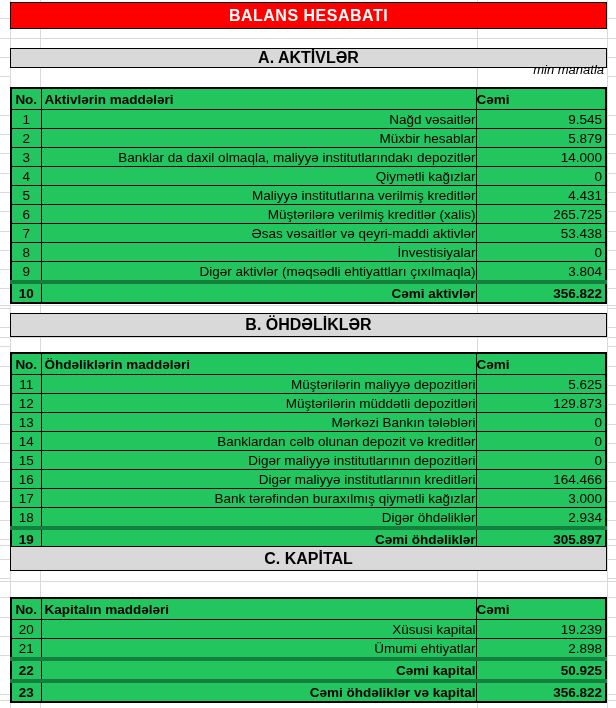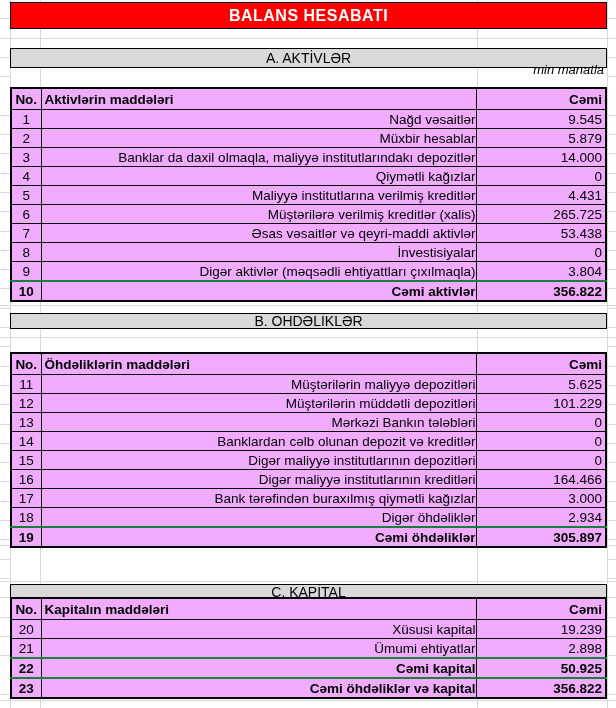--- a/index.html
+++ b/index.html
@@ -22,52 +22,52 @@
   .banner{
     position:absolute;left:10px;width:597px;box-sizing:border-box;
     border:1px solid #000;text-align:center;z-index:2;
     display:flex;align-items:center;justify-content:center;
   }
   .banner-title{
     top:2px;height:27px;background:#ff0000;color:#ffffff;
     font-weight:bold;font-size:16px;letter-spacing:.5px;
   }
   .banner-section{
-    background:#d9d9d9;color:#000;font-weight:normal;font-size:14px;
+    background:#d9d9d9;color:#000;font-weight:bold;font-size:16px;
   }
   .banner-a{top:48px;height:20px;}
-  .banner-b{top:313px;height:16px;}
-  .banner-c{top:584px;height:16px;}
+  .banner-b{top:313px;height:24px;}
+  .banner-c{top:546px;height:25px;}
   
   .note{
     position:absolute;top:61px;left:10px;width:594px;height:18px;line-height:18px;
     text-align:right;font-style:italic;font-size:13px;z-index:2;
   }
   
   table.sheet{
     position:absolute;left:10px;width:597px;z-index:2;
     border-collapse:collapse;table-layout:fixed;
-    border:2px solid #000;background:#f0abfc;
+    border:2px solid #000;background:#22c55e;
     font-size:13.5px;
   }
   .t-a{top:87px;height:213px;}
   .t-b{top:352px;height:188px;}
   .t-c{top:597px;height:94px;}
   table.sheet th,table.sheet td{
     border:1px solid #000;padding:0;vertical-align:middle;
     overflow:hidden;white-space:nowrap;
   }
   table.sheet th{font-weight:bold;height:20px;}
   table.sheet td{height:18px;}
   .c-no{text-align:center;}
   .c-item{text-align:right;padding-left:3px !important;}
   .c-val{text-align:right;padding-right:3px !important;}
   th.c-item{text-align:left;}
-  th.c-val{text-align:right;}
-  tr.total td{font-weight:bold;border-top:2px solid #15803d;}
+  th.c-val{text-align:left;}
+  tr.total td{font-weight:bold;border-top:4px solid #15803d;}
 </style>
 </head>
 <body>
 
 <div class="margin-strip margin-left"></div>
 <div class="margin-strip margin-right"></div>
 <div class="grid-v" style="left:10px"></div>
 <div class="grid-v" style="left:40px"></div>
 <div class="grid-v" style="left:477px"></div>
 <div class="grid-v" style="left:607px"></div>
@@ -169,21 +169,21 @@
     <th class="c-val">Cəmi</th>
   </tr>
   <tr>
     <td class="c-no">11</td>
     <td class="c-item">Müştərilərin maliyyə depozitləri</td>
     <td class="c-val">5.625</td>
   </tr>
   <tr>
     <td class="c-no">12</td>
     <td class="c-item">Müştərilərin müddətli depozitləri</td>
-    <td class="c-val">101.229</td>
+    <td class="c-val">129.873</td>
   </tr>
   <tr>
     <td class="c-no">13</td>
     <td class="c-item">Mərkəzi Bankın tələbləri</td>
     <td class="c-val">0</td>
   </tr>
   <tr>
     <td class="c-no">14</td>
     <td class="c-item">Banklardan cəlb olunan depozit və kreditlər</td>
     <td class="c-val">0</td>

